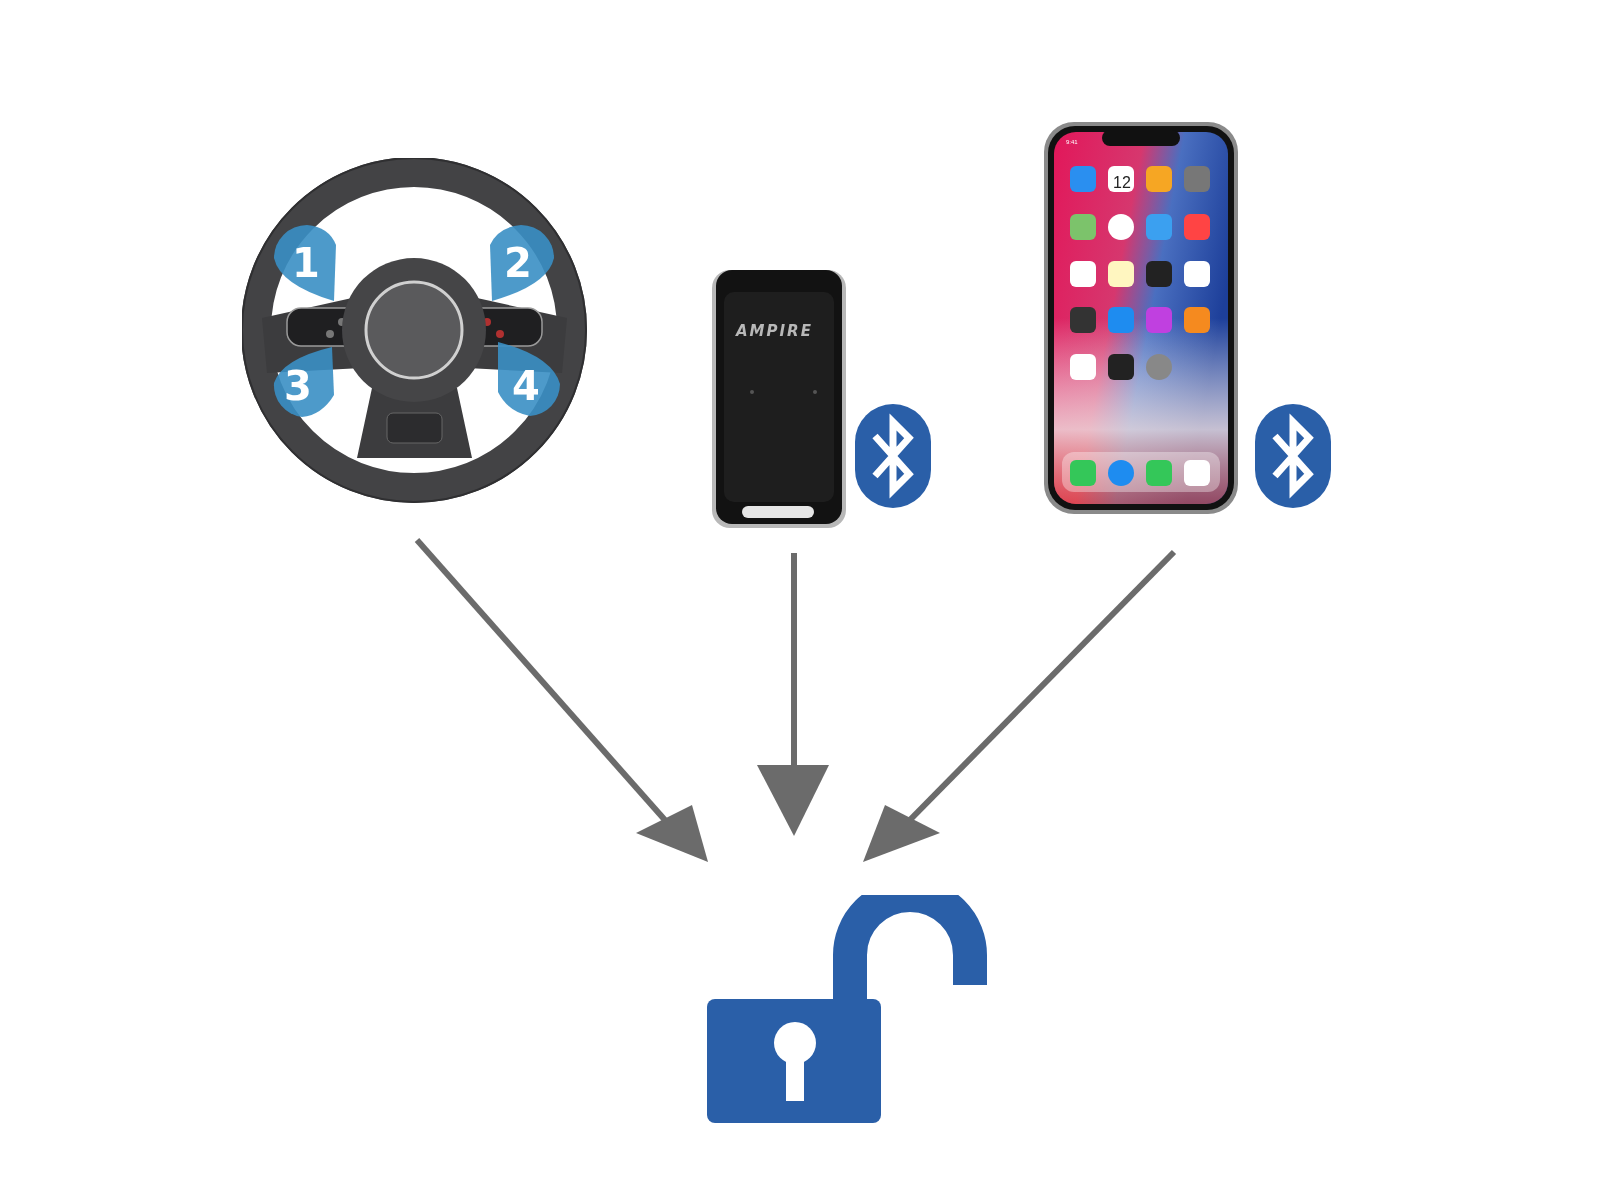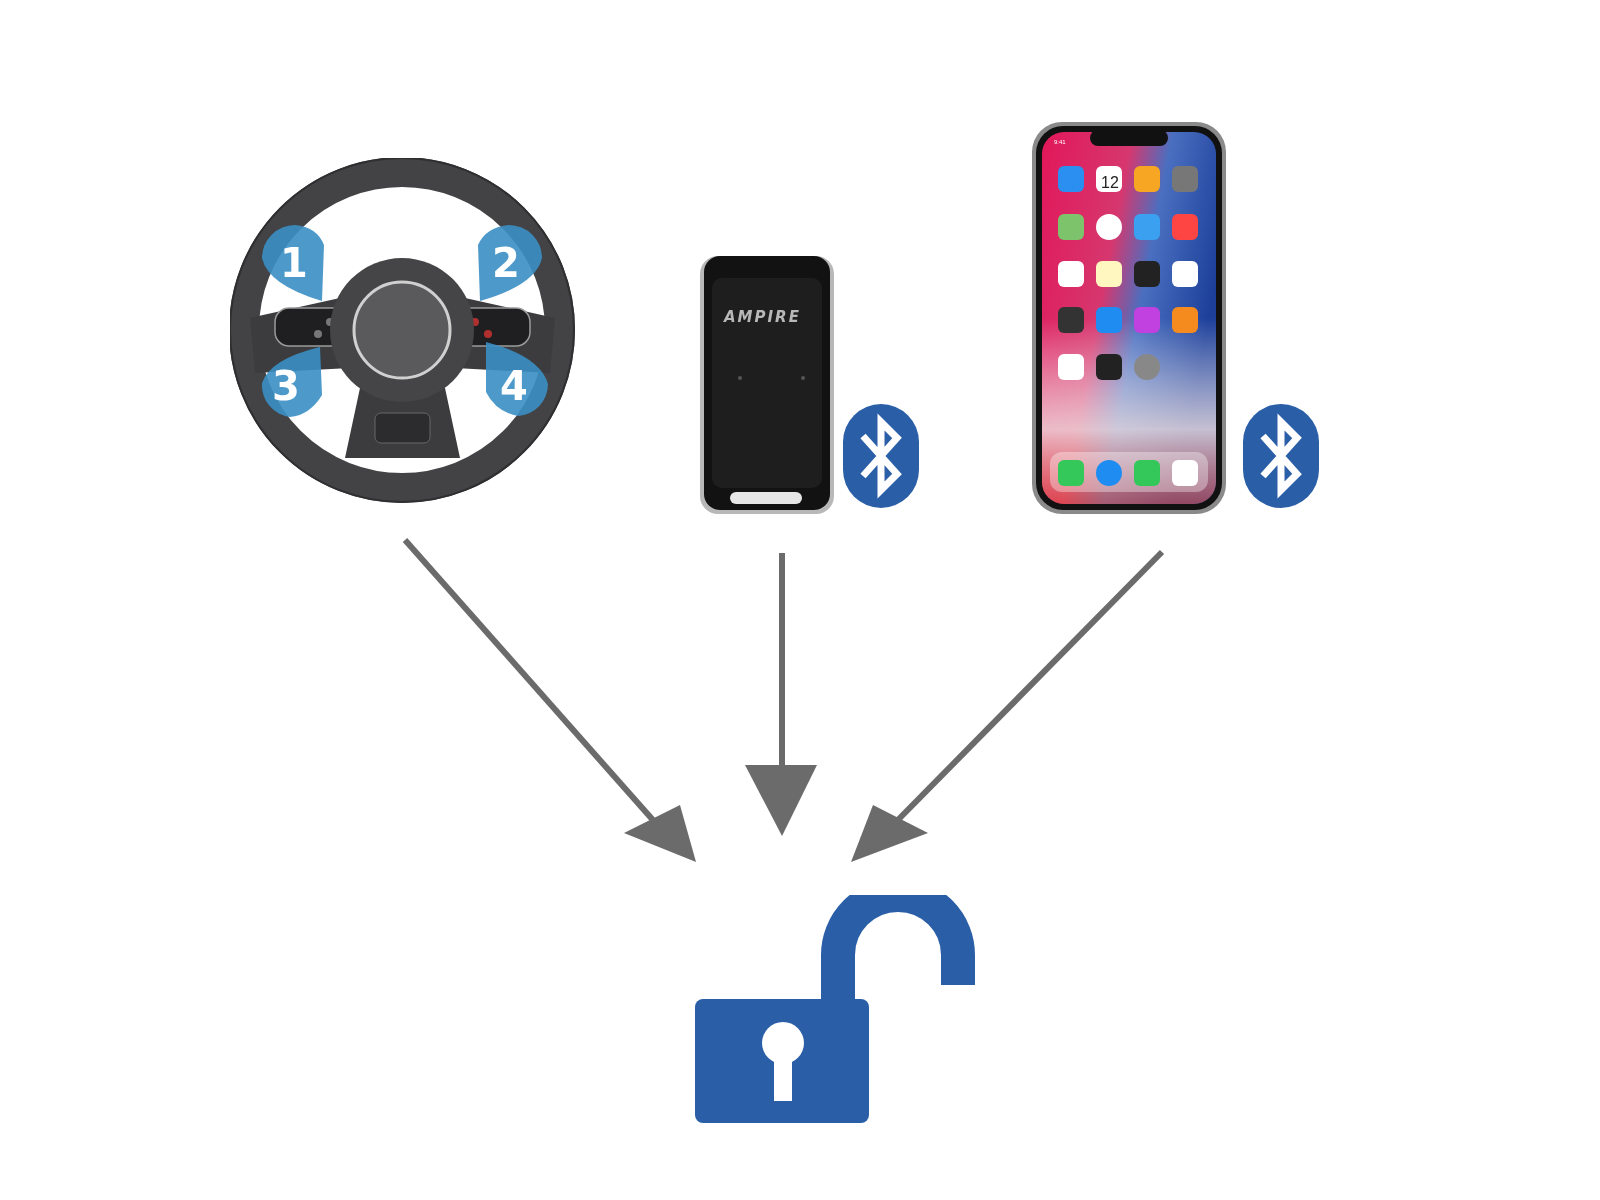--- a/index.html
+++ b/index.html
@@ -1,17 +1,17 @@
 <!DOCTYPE html>
 <html><head>
 <meta charset="utf-8">
 <style>
   html, body { margin:0; padding:0; background:#ffffff; }
   body { width:1600px; height:1200px; position:relative; overflow:hidden; font-family:"Liberation Sans", sans-serif; }
-  .abs { position:absolute; }
+  .abs { position:absolute;margin-left:12px; }
   svg { display:block; }
   .num { font-family:"DejaVu Sans", sans-serif; font-weight:bold; fill:#ffffff; }
   .brand { font-family:"DejaVu Sans", sans-serif; font-weight:bold; font-style:italic; fill:#b8b8b8; letter-spacing:2px; }
 </style>
 </head>
 <body>
 
 <div class="abs" style="left:230px;top:158px;width:345px;height:345px;">
   <svg width="345" height="345" viewBox="0 0 345 345">
     <circle cx="172" cy="172" r="158" fill="none" stroke="#434345" stroke-width="30"></circle>
@@ -52,21 +52,21 @@
   <text class="num" x="12" y="55" font-size="40">3</text>
     </svg>
 </div>
 <div class="abs" style="left:482px;top:340px;">
   <svg width="68" height="76" viewBox="0 0 68 76">
       <path d="M4,2 Q58,16 66,44 A32,32 0 0 1 36,76 Q14,72 4,52 Z" fill="#3a8fc4" opacity="0.9"></path>
   <text class="num" x="18" y="60" font-size="40">4</text>
     </svg>
 </div>
 
-<div class="abs" style="left:700px;top:256px;width:134px;height:258px;">
+<div class="abs" style="left:700px;top:270px;width:134px;height:258px;">
   <svg width="134" height="258" viewBox="0 0 134 258">
     <rect x="0" y="0" width="134" height="258" rx="18" fill="#b8b8b8"></rect>
     <rect x="4" y="0" width="126" height="254" rx="16" fill="#121212"></rect>
     <rect x="12" y="22" width="110" height="210" rx="10" fill="#1e1e1e"></rect>
     <text class="brand" x="24" y="66" font-size="15">AMPIRE</text>
     <circle cx="40" cy="122" r="2" fill="#555"></circle>
       <circle cx="103" cy="122" r="2" fill="#555"></circle>
     <rect x="30" y="236" width="72" height="12" rx="6" fill="#e6e6e6"></rect>
   </svg>
 </div>

